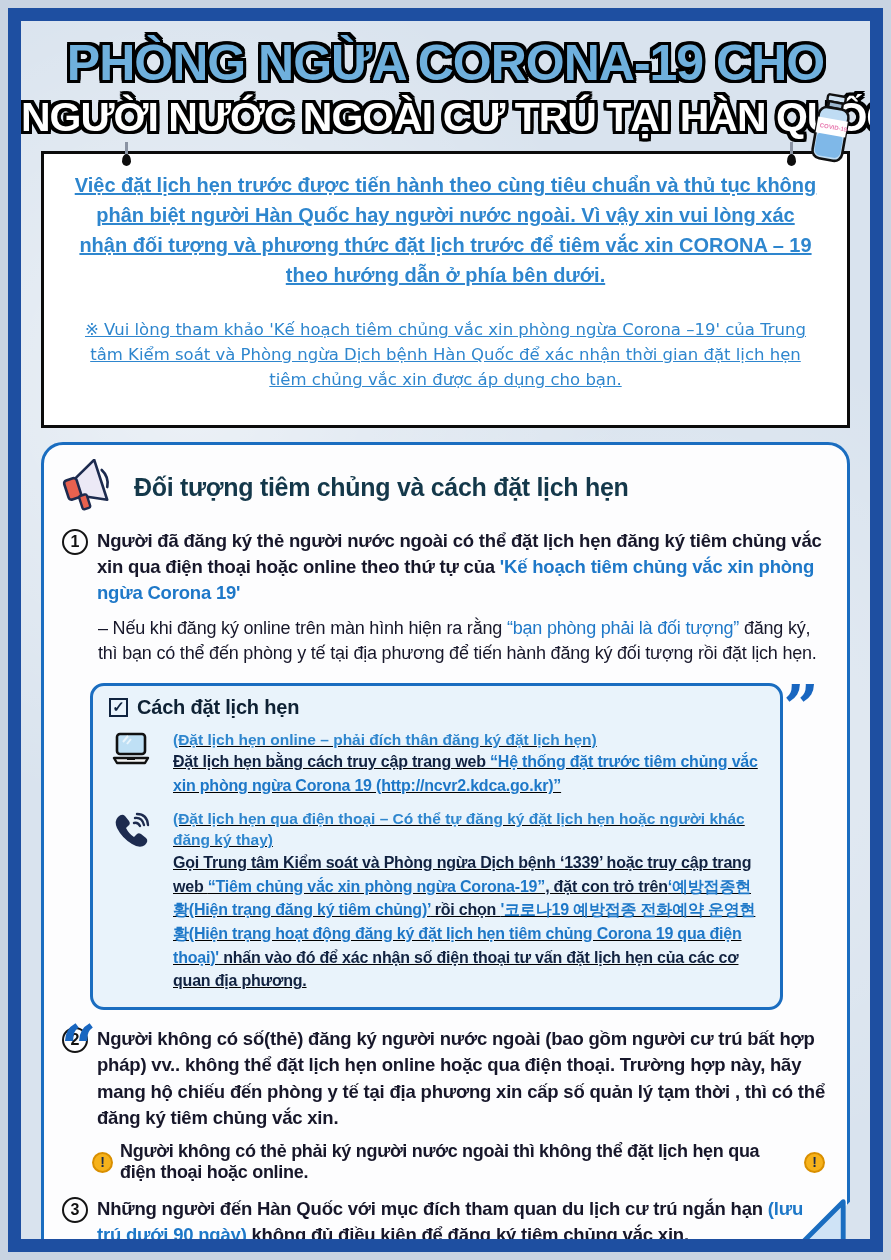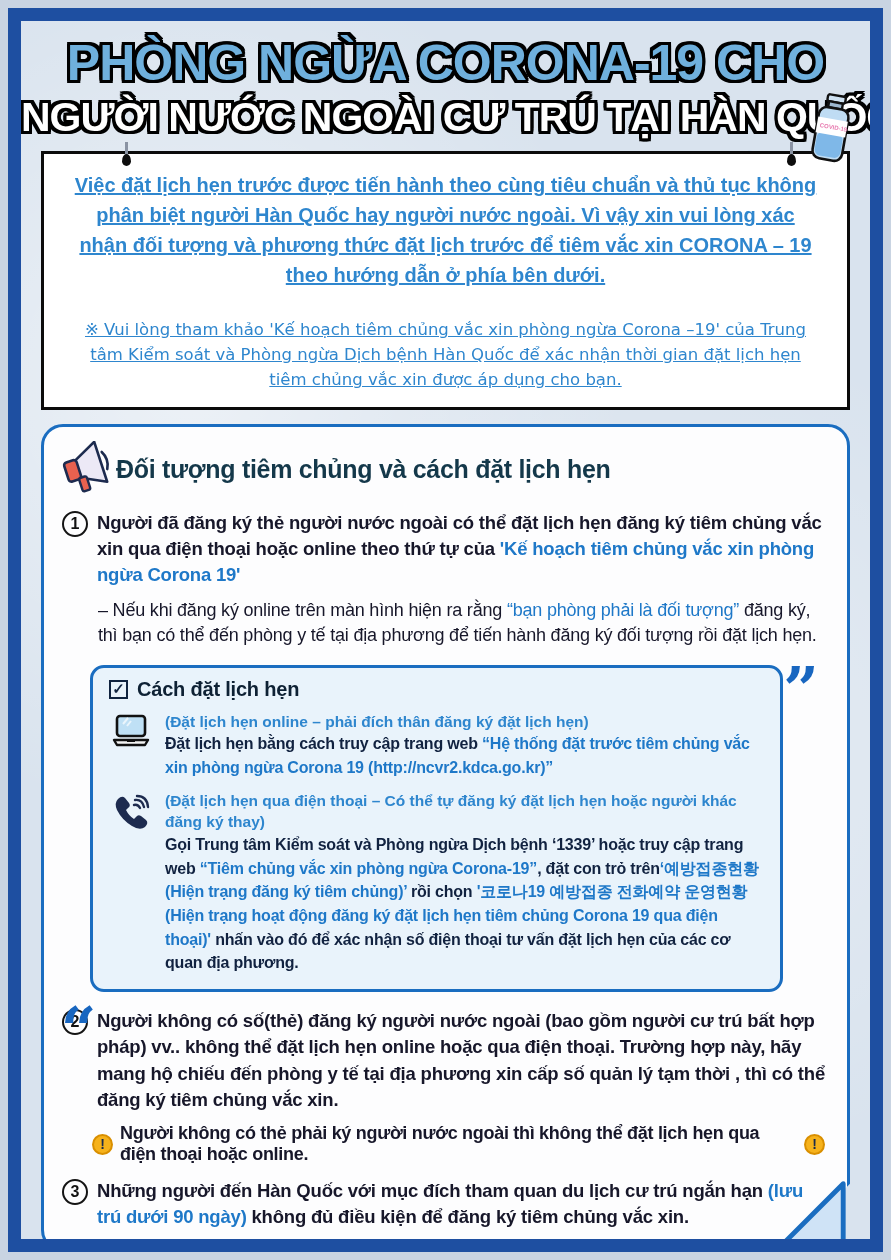--- a/index.html
+++ b/index.html
@@ -26,35 +26,35 @@
       -3px -1px 0 #000, 3px -1px 0 #000, -3px 1px 0 #000, 3px 1px 0 #000;
   }
   .t1, .t2 { font-size:50px; color:#6fb0dd; }
   .t3 { font-size:41px; color:#ffffff; margin-top:6px; }
   .snowflake { position:absolute; right:96px; top:118px; font-size:58px; color:#a9cce8; opacity:.75; z-index:0; }
   .vial { position:absolute; right:16px; top:72px; transform:rotate(10deg); z-index:2; }
 
   
   .notice-box {
     position:relative; margin:12px 20px 0; background:#fff; border:3px solid #0b0b0b;
-    padding:16px 26px 14px; text-align:center;
+    padding:16px 26px 32px; text-align:center;
   }
   .pin { position:absolute; top:-12px; width:8px; height:26px; }
   .pin .stick { position:absolute; left:3px; top:0; width:3px; height:16px; background:#8a93a3; }
   .pin .ball { position:absolute; left:0; top:12px; width:9px; height:12px; background:#0d0d0d; border-radius:50% 50% 50% 50%/60% 60% 40% 40%; }
   .pin.left { left:78px; } .pin.right { right:52px; }
   .notice-main { font-size:20px; font-weight:700; color:#2e86ce; text-decoration:underline; line-height:1.5; }
   .notice-note { margin-top:28px; font-family:"DejaVu Sans", sans-serif; font-size:16.5px; font-weight:400; color:#2e86ce; text-decoration:underline; line-height:1.5; }
 
   
   .main-box {
     position:relative; margin:14px 20px 0; background:#fdfdfe;
     border:3.5px solid #1a6dc0; border-radius:22px; padding:14px 22px 18px 18px;
   }
-  .sec-head { display:flex; align-items:center; gap:2px; }
+  .sec-head { display:flex; align-items:center; gap:20px; }
   .sec-title { font-size:25px; font-weight:800; color:#14384a; letter-spacing:-0.3px; }
   .item { display:flex; gap:9px; margin-top:11px; }
   .num {
     flex:0 0 auto; width:26px; height:26px; border:2.2px solid #141414; border-radius:50%;
     font-size:16px; font-weight:700; color:#111; display:flex; align-items:center; justify-content:center; margin-top:1px;
   }
   .item p { font-size:18.5px; font-weight:600; color:#17172a; line-height:1.42; letter-spacing:-0.2px; }
   .accent { color:#1e78c8; }
   .accent-b { color:#1e78c8; font-weight:700; }
   .sub { margin:9px 0 0 36px; font-size:18px; font-weight:500; color:#17172a; line-height:1.42; letter-spacing:-0.2px; }
@@ -64,21 +64,21 @@
   .booking-box {
     position:relative; background:#e9f3fb; border:3px solid #1a6dc0; border-radius:14px;
     padding:10px 16px 14px; z-index:1;
   }
   .quote { position:absolute; font-family:"DejaVu Serif", serif; font-weight:700; font-size:62px; color:#1866c0; line-height:0.6; z-index:0; }
   .quote.tr { right:-36px; top:6px; }
   .quote.bl { left:-30px; bottom:-26px; transform:rotate(180deg); }
   .bk-title-row { display:flex; align-items:center; gap:9px; }
   .checkbox { width:19px; height:19px; border:2.6px solid #10233f; display:flex; align-items:center; justify-content:center; font-size:15px; font-weight:700; color:#10233f; }
   .bk-title { font-size:20px; font-weight:800; color:#0e2134; letter-spacing:-0.2px; }
-  .bk-row { display:flex; gap:12px; margin-top:10px; }
+  .bk-row { display:flex; gap:20px; margin-top:10px;text-decoration:underline; }
   .bk-icon { flex:0 0 44px; display:flex; justify-content:center; padding-top:3px; }
   .bk-head { font-size:15.5px; font-weight:600; color:#2e86ce; line-height:1.4; }
   .bk-body { font-size:16px; font-weight:700; color:#112240; line-height:1.48; letter-spacing:-0.2px; }
   .bk-body .blue { color:#1e78c8; }
 
   .warn-row { display:flex; align-items:center; gap:7px; margin:10px 0 0 30px; }
   .warn-ic {
     flex:0 0 auto; width:21px; height:21px; border-radius:50%; background:#f6b21b; border:2px solid #d98f00;
     color:#1c2b4a; font-size:14px; font-weight:800; display:flex; align-items:center; justify-content:center;
   }

